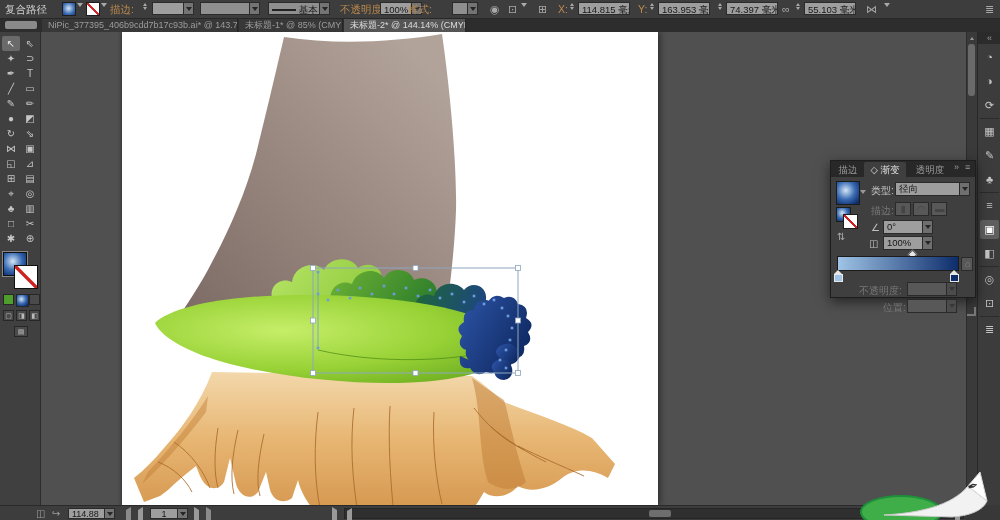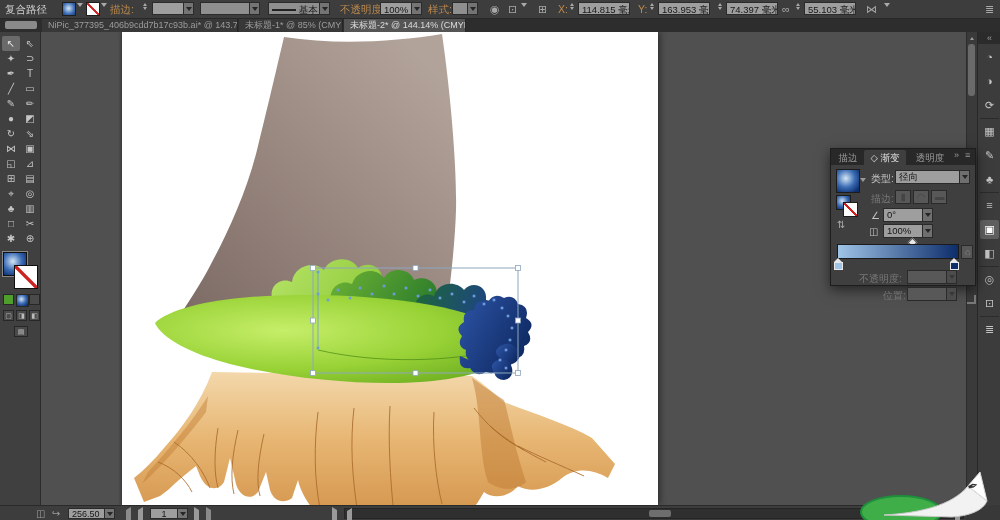--- a/index.html
+++ b/index.html
@@ -39,21 +39,21 @@
   
   .vscroll{left:966px;top:32px;width:10px;height:473px;background:#3a3a3a;border-left:1px solid #2c2c2c;z-index:10;}
   .vthumb{position:absolute;left:1px;top:12px;width:7px;height:52px;background:#6a6a6a;border-radius:3px;}
   .sbtn{display:flex;align-items:center;justify-content:center;}
   
   .dock{left:977px;top:32px;width:23px;height:473px;background:#3c3c3c;border-left:1px solid #282828;z-index:10;}
   .dockicon{position:absolute;left:2px;width:19px;height:19px;text-align:center;line-height:19px;font-size:11px;color:#c3c3c3;}
   .dockicon.active{background:#5f5f5f;border-radius:2px;color:#fff;}
   .docksep{position:absolute;left:2px;width:19px;height:1px;background:#2b2b2b;}
   
-  .panel{left:830px;top:148px;width:146px;height:138px;background:#3f3f3f;border:1px solid #1d1d1d;box-sizing:border-box;
+  .panel{left:830px;top:160px;width:146px;height:138px;background:#3f3f3f;border:1px solid #1d1d1d;box-sizing:border-box;
          box-shadow:0 4px 12px rgba(0,0,0,.55);z-index:40;}
   .phead{position:absolute;left:0;top:0;width:100%;height:16px;background:#282828;}
   .ptab{position:absolute;top:1px;height:15px;font-size:9.5px;line-height:15px;color:#9a9a9a;text-align:center;}
   .ptab.active{background:#3f3f3f;color:#e2e2e2;border-radius:2px 2px 0 0;}
   .plabel{position:absolute;font-size:10px;color:#c2c2c2;}
   .plabel.dim{color:#777;}
   .pdd{position:absolute;height:14px;box-sizing:border-box;background:#9e9e9e;border:1px solid #2a2a2a;color:#151515;
        font-size:9.5px;line-height:12px;padding:0 3px;}
   .pdd.dim{background:#585858;color:#444;}
   .pdarw{position:absolute;width:11px;height:14px;box-sizing:border-box;background:#6f6f6f;border:1px solid #2a2a2a;
@@ -116,21 +116,21 @@
       </div>
     <div class="fld" style="left:268px;width:52px;background:#8f8f8f"><span style="display:inline-block;width:24px;height:2px;background:#222;vertical-align:middle"></span> <span>基本</span></div>
     <div class="arw" style="left:319px">
         <span class="tri-dn"></span>
       </div>
     <span class="abs olabel" style="left:340px">不透明度:</span>
     <div class="fld" style="left:380px;width:32px">100%</div>
     <div class="arw" style="left:411px">
         <span class="tri-dn"></span>
       </div>
-    <span class="abs olabel" style="left:428px">样式:</span>
+    <span class="abs olabel" style="left:408px">样式:</span>
     <div class="fld" style="left:452px;width:16px;background:#8f8f8f"></div>
     <div class="arw" style="left:467px">
         <span class="tri-dn"></span>
       </div>
     <span class="cicon" style="left:490px">◉</span>
     <span class="cicon" style="left:508px">⊡</span>
     <span class="abs" style="left:521px;top:7px"><span class="tri-dn" style="border-top-color:#aaa"></span></span>
     <span class="cicon" style="left:538px">⊞</span>
     <span class="abs olabel" style="left:558px">X:</span>
     <span class="spin" style="left:570px">
@@ -435,21 +435,21 @@
     <div class="pdarw dim" style="left:115px;top:138px">
         <span class="tri-dn" style="border-top-color:#383838"></span>
       </div>
 
     <div class="abs" style="left:136px;top:146px;width:7px;height:7px;border-right:2px solid #777;border-bottom:2px solid #777"></div>
   </div>
 
   <div class="abs sbar">
     <span class="sicon" style="left:36px">◫</span>
     <span class="sicon" style="left:52px">↪</span>
-    <div class="sfld" style="left:68px;width:37px">256.50</div>
+    <div class="sfld" style="left:68px;width:37px">114.88</div>
     <div class="arw" style="left:104px;top:2px;height:11px">
         <span class="tri-dn"></span>
       </div>
     <span class="abs" style="left:126px;top:4px"><span class="tri-l" style="border-right-color:#8a8a8a"></span></span>
     <span class="abs" style="left:138px;top:4px"><span class="tri-l"></span></span>
     <div class="sfld" style="left:150px;width:28px;text-align:center">1</div>
     <div class="arw" style="left:177px;top:2px;height:11px">
         <span class="tri-dn"></span>
       </div>
     <span class="abs" style="left:194px;top:4px"><span class="tri-r"></span></span>

